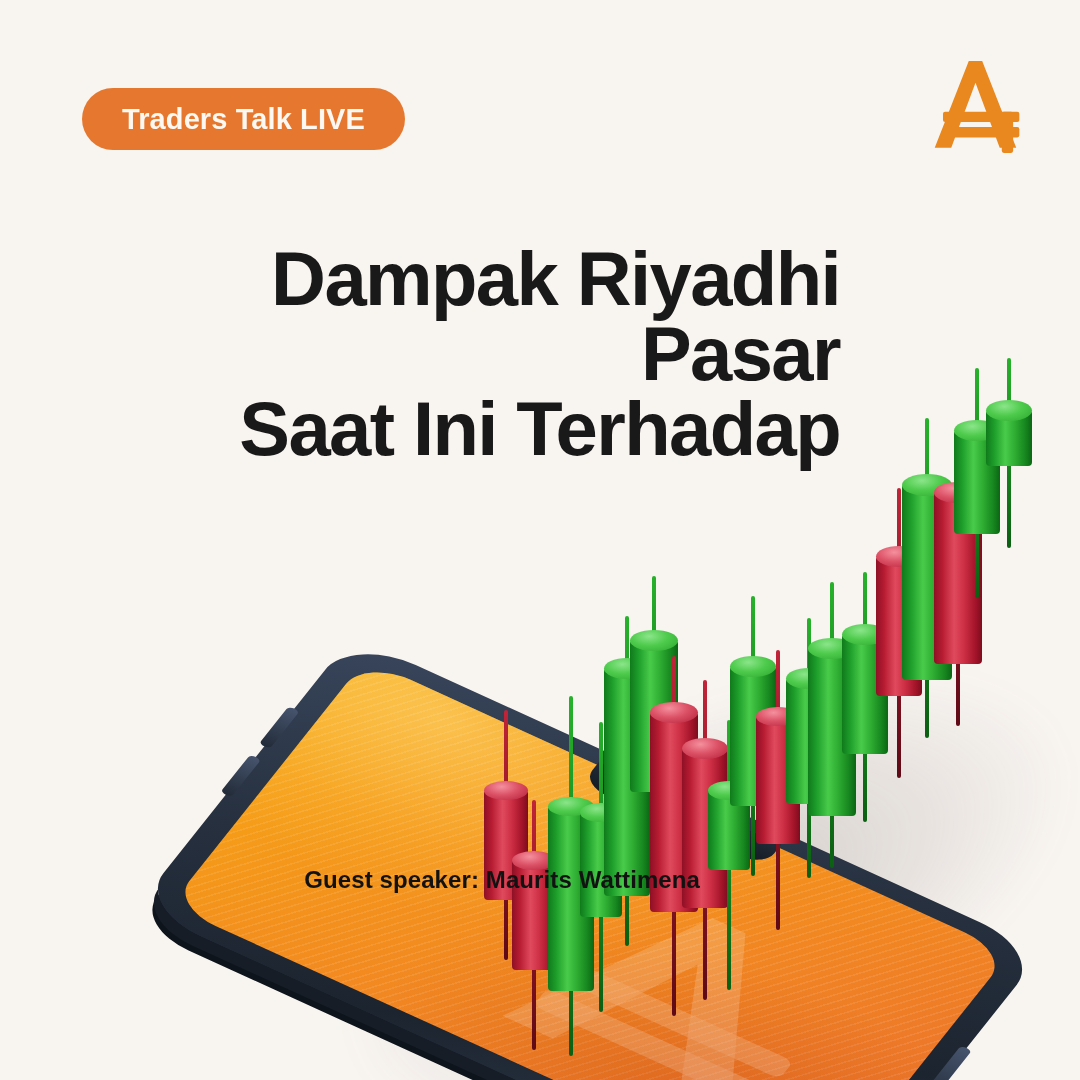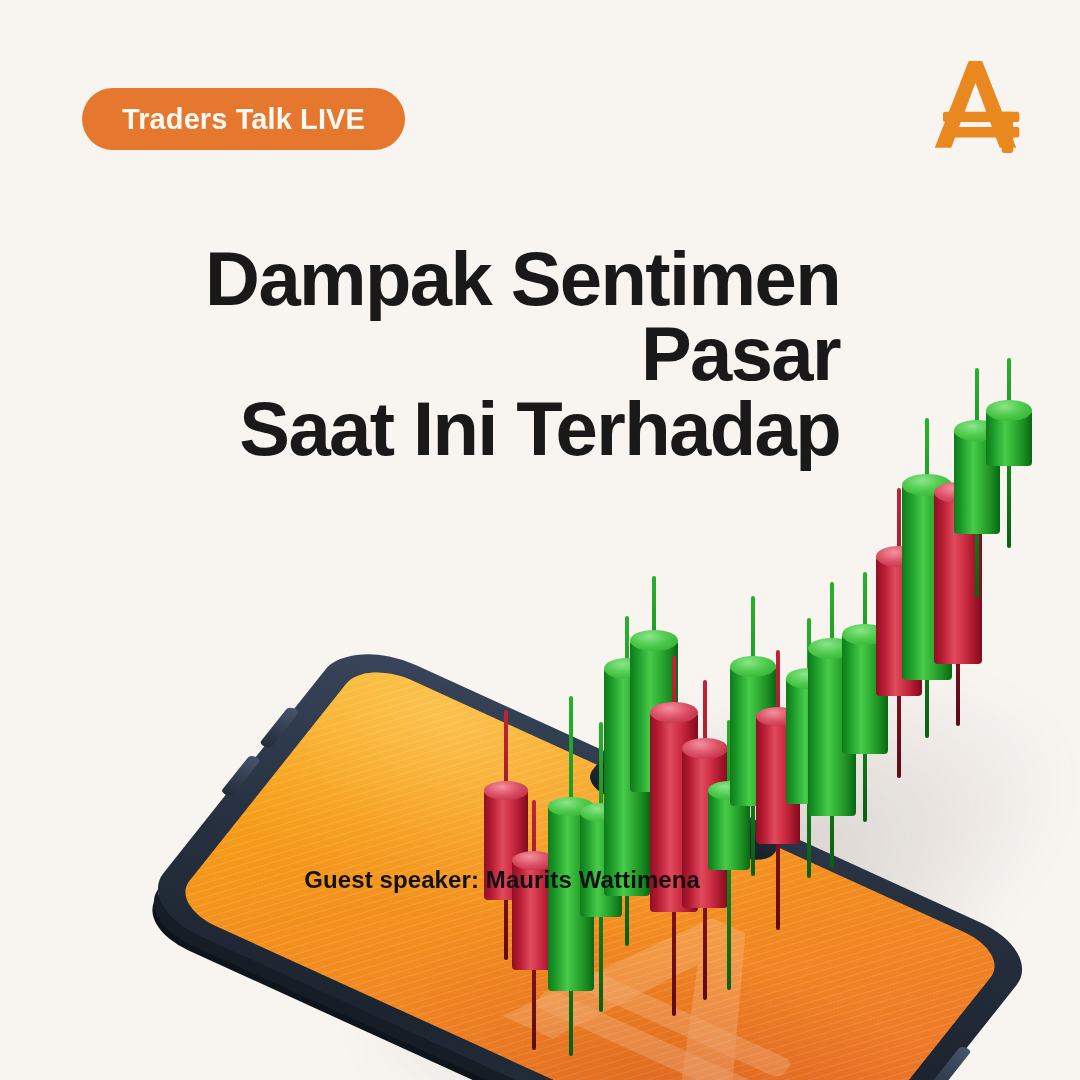--- a/index.html
+++ b/index.html
@@ -343,21 +343,21 @@
     <div class="brand-logo">
       <svg viewBox="0 0 200 190">
         <path d="M86 6 L112 6 L178 174 L146 174 L99 48 L52 174 L20 174 Z" fill="#E8881E"></path>
         <rect x="36" y="104" width="148" height="20" rx="4" fill="#E8881E"></rect>
         <rect x="36" y="134" width="148" height="20" rx="4" fill="#E8881E"></rect>
         <rect x="150" y="104" width="22" height="80" rx="4" fill="#E8881E"></rect>
       </svg>
     </div>
 
     <h1 class="headline">
-      <span class="ln">Dampak Sentimen</span>
+      <span class="ln">Dampak Riyadhi</span>
       <span class="ln">Pasar</span>
       <span class="ln">Saat Ini Terhadap</span>
     </h1>
 
 
     <div class="credits">
       <div class="cred-block">
         <div class="cred-name">Guest speaker: Maurits Wattimena</div>
       </div>
     </div>

